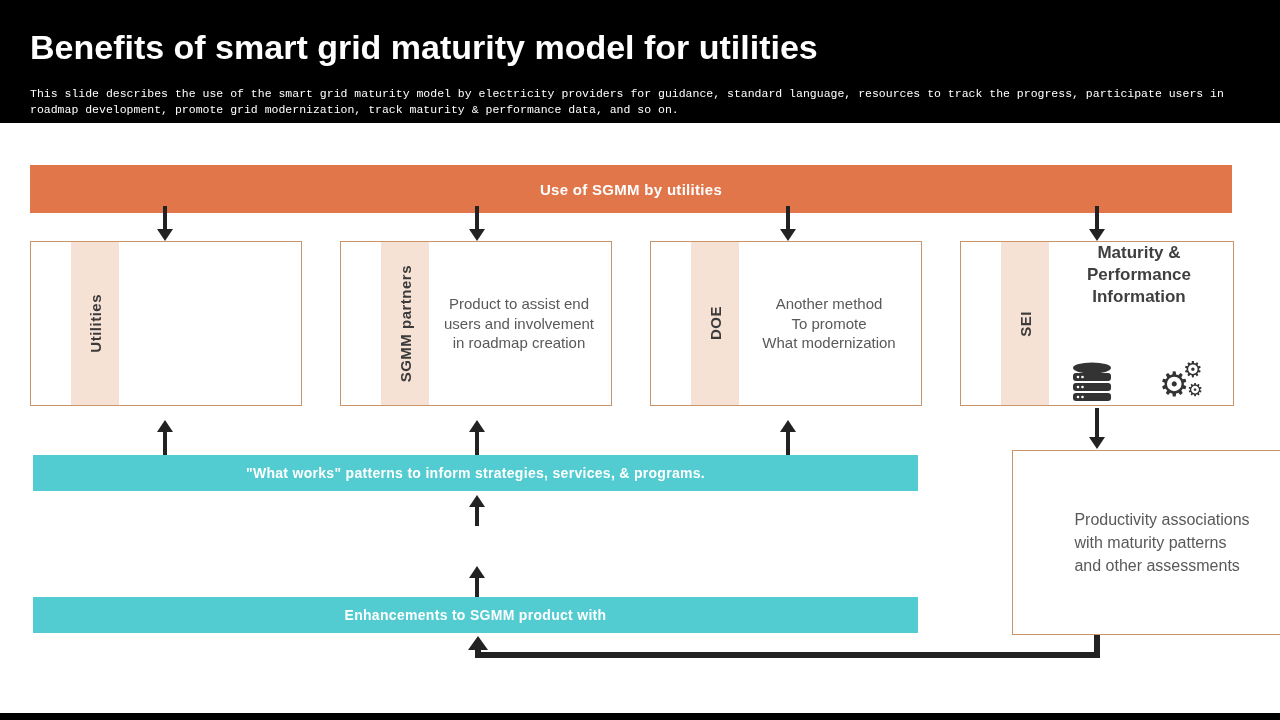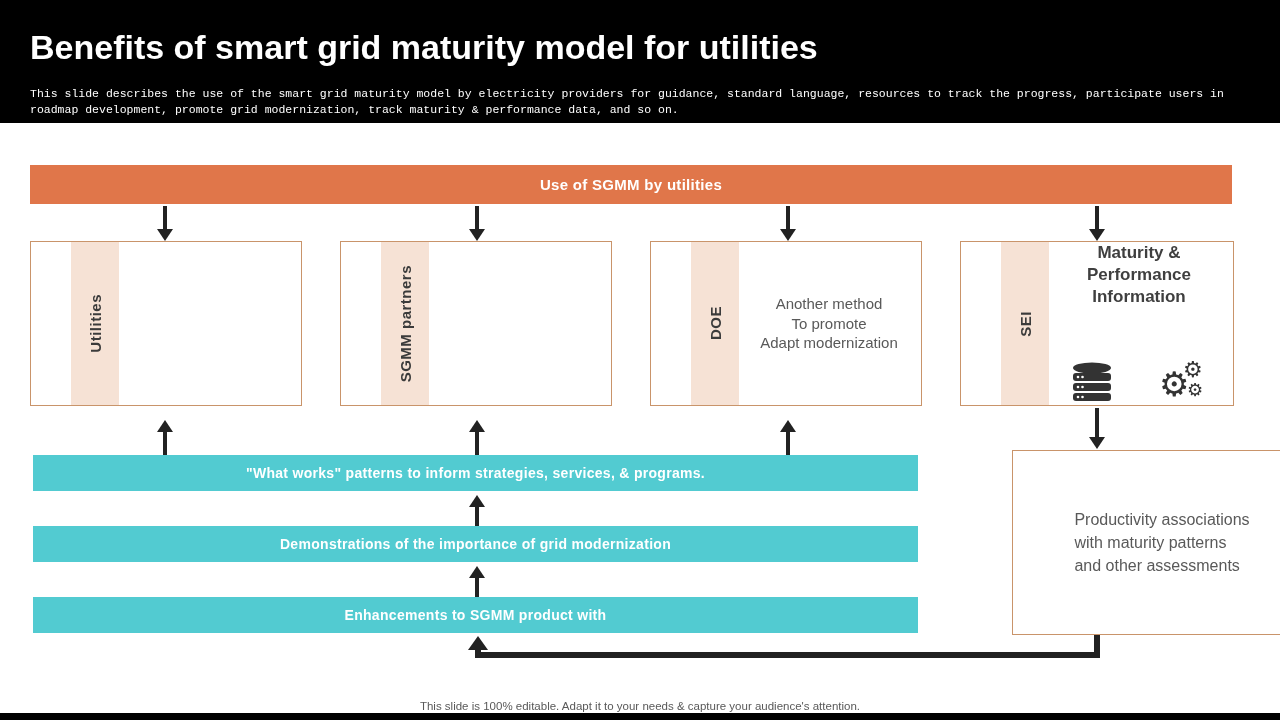--- a/index.html
+++ b/index.html
@@ -6,21 +6,21 @@
   .slide {
     position:relative; width:1280px; height:720px; background:#ffffff;
     font-family:"Liberation Sans", sans-serif; overflow:hidden;
   }
   
   .header { position:absolute; left:0; top:0; width:1280px; height:123px; background:#000; }
   .title { position:absolute; left:30px; top:28px; font-size:34px; font-weight:700; color:#fff; white-space:nowrap; }
   .subtitle { position:absolute; left:30px; top:86px; width:1212px; font-size:11.5px; line-height:1.4; color:#fff;font-family:Liberation Mono, monospace; }
   
   .banner {
-    position:absolute; left:30px; top:165px; width:1202px; height:39px;
+    position:absolute; left:30px; top:165px; width:1202px; height:48px;
     background:var(--accent-orange,#E0764A); color:#fff; font-weight:700; font-size:15px;
     display:flex; align-items:center; justify-content:center; letter-spacing:.3px;
   }
   
   .box { position:absolute; top:241px; height:165px; background:#fff; border:1px solid var(--border-tan,#C9946A); box-sizing:border-box; }
   .box-utilities { left:30px;  width:272px; }
   .box-sgmm      { left:340px; width:272px; }
   .box-doe       { left:650px; width:272px; }
   .box-sei       { left:960px; width:274px; }
   .strip {
@@ -101,29 +101,32 @@
   <div class="box box-utilities">
     <div class="strip">
       <span>Utilities</span>
     </div>
   </div>
 
   <div class="box box-sgmm">
     <div class="strip">
       <span>SGMM partners</span>
     </div>
+    <div class="box-text">Product to assist end
+users and involvement
+in roadmap creation</div>
   </div>
 
   <div class="box box-doe">
     <div class="strip">
       <span>DOE</span>
     </div>
     <div class="box-text">Another method
 To promote
-Adapt modernization</div>
+What modernization</div>
   </div>
 
   <div class="box box-sei">
     <div class="strip">
       <span>SEI</span>
     </div>
     <div class="sei-content">
       <div class="sei-heading">Maturity &amp;
 Performance
 Information</div>
@@ -165,21 +168,20 @@
     <div class="ahead-up" style="left:780px;top:420px;"></div>
     <div class="aline" style="left:786px;top:431px;height:24px;"></div>
   </div>
 
   <div>
     <div class="aline" style="left:1095px;top:408px;height:30px;"></div>
     <div class="ahead-down" style="left:1089px;top:437px;"></div>
   </div>
 
   <div class="bar bar-1">"What works" patterns to inform strategies,  services,  &amp; programs.</div>
-  <div class="bar bar-2">Demonstrations  of the  importance of  grid modernization</div>
   <div class="bar bar-3">Enhancements to SGMM product with</div>
 
   <div>
     <div class="ahead-up" style="left:469px;top:495px;"></div>
     <div class="aline" style="left:475px;top:506px;height:20px;"></div>
   </div>
   <div>
     <div class="ahead-up" style="left:469px;top:566px;"></div>
     <div class="aline" style="left:475px;top:577px;height:20px;"></div>
   </div>
@@ -188,16 +190,15 @@
 with maturity patterns
 and other assessments</div>
 
   <div>
     <div class="seg" style="left:1094px;top:635px;width:6px;height:23px;"></div>
     <div class="seg" style="left:475px;top:652px;width:625px;height:6px;"></div>
     <div class="seg" style="left:475px;top:648px;width:6px;height:8px;"></div>
     <div class="ahead-up" style="left:468px;top:636px;border-left-width:10px;border-right-width:10px;border-bottom-width:14px;"></div>
   </div>
 
-  <div class="footer">This slide is 100% editable. Adapt it to your needs &amp; capture your audience's attention.</div>
   <div class="bottom-bar"></div>
 
 </div>
 
 </body></html>

